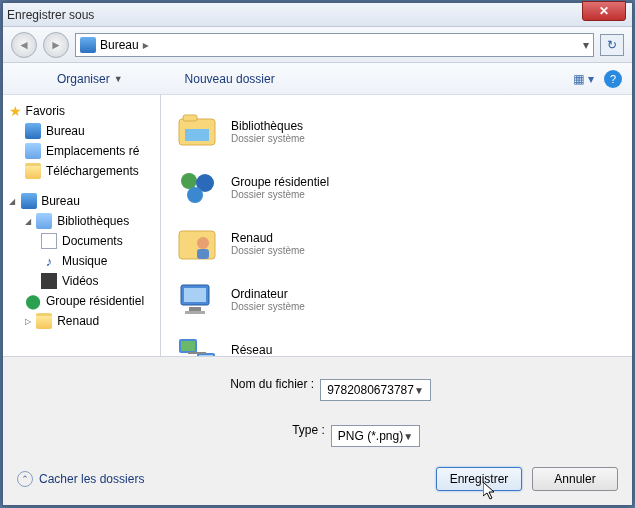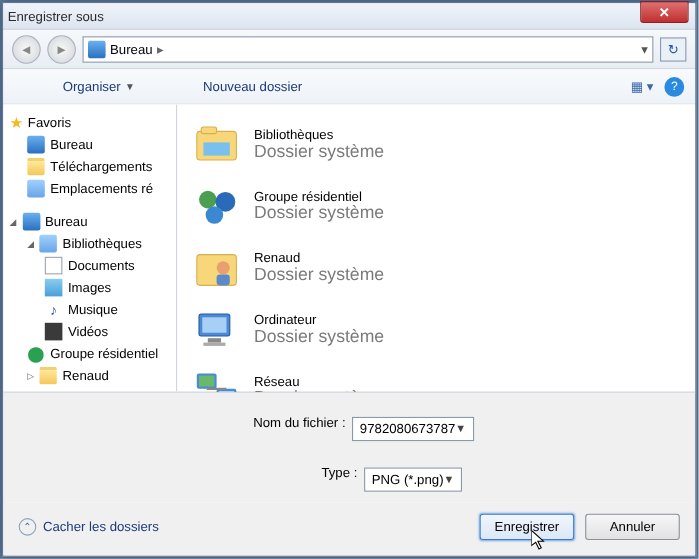--- a/index.html
+++ b/index.html
@@ -40,21 +40,21 @@
 .ico.video { background: #3a3a3a; }
 .ico.group { color: #2aa050; font-size: 14px; }
 .mainlist { flex: 1; overflow-y: scroll; padding: 8px 10px; }
 .mainlist::-webkit-scrollbar { width: 16px; }
 .mainlist::-webkit-scrollbar-track { background: #f0f0f0; border-left: 1px solid #dcdcdc; }
 .mainlist::-webkit-scrollbar-thumb { background: #c8cdd6; border: 1px solid #aab0bc; border-radius: 2px; }
 .row { display: flex; align-items: center; gap: 12px; padding: 8px 4px; }
 .bigico { width: 44px; height: 40px; display: flex; align-items: center; justify-content: center; flex-shrink: 0; }
 .bigico svg { width: 44px; height: 40px; }
 .row-txt .name { font-size: 12px; color: #000; }
-.row-txt .sub { font-size: 16px; color: #7a7a7a; }
+.row-txt .sub { font-size: 10px; color: #7a7a7a; }
 .bottom { background: #f0f0f0; border-top: 1px solid #d0d4dc; padding: 10px 14px; display: flex; flex-direction: column; gap: 12px; align-items: center; }
 .field-row { display: flex; align-items: center; gap: 6px; }
 .field-row label { width: 110px; text-align: right; }
 .field-row .combo { flex: 1; height: 22px; border: 1px solid #8a98ac; background: #fff; display: flex; align-items: center; padding: 0 6px; margin-top: 12px; }
 .field-row .combo .arrow { margin-left: auto; color: #444; font-size: 10px; }
 .footer { background: #f0f0f0; padding: 10px 14px 14px; display: flex; align-items: center; gap: 10px; }
 .footer .hide { display: flex; align-items: center; gap: 6px; color: #1a3a7a; }
 .footer .spacer { flex: 1; }
 .btn { min-width: 86px; height: 24px; background: linear-gradient(#f6f6f6, #e2e2e2); border: 1px solid #8a8f98; border-radius: 3px; display: flex; align-items: center; justify-content: center; cursor: pointer; }
 .btn.primary { border: 1px solid #3a7ac8; box-shadow: 0 0 2px #6aa5e8; background: linear-gradient(#f0f6fd, #dce8f6); }
@@ -100,45 +100,41 @@
       <div class="tree-group">
         <div class="tree-head">
           <span class="fav-star">★</span>
           <span>Favoris</span>
         </div>
         <div class="tree-item">
             <span class="ico desktop"></span>
             <span>Bureau</span>
           </div>
         <div class="tree-item">
+            <span class="ico folder-blue"></span>
+            <span>Emplacements ré</span>
+          </div>
+        <div class="tree-item">
             <span class="ico folder"></span>
             <span>Téléchargements</span>
-          </div>
-        <div class="tree-item">
-            <span class="ico folder-blue"></span>
-            <span>Emplacements ré</span>
           </div>
       </div>
       <div class="tree-group">
         <div class="tree-head collapsible">
           <span class="ico desktop"></span>
           <span>Bureau</span>
         </div>
         <div class="tree-item">
             <span style="font-size:8px;color:#666">◢</span>
             <span class="ico folder-blue"></span>
             <span>Bibliothèques</span>
           </div>
         <div class="tree-item sub">
             <span class="ico doc"></span>
             <span>Documents</span>
-          </div>
-        <div class="tree-item sub">
-            <span class="ico img"></span>
-            <span>Images</span>
           </div>
         <div class="tree-item sub">
             <span class="ico music">♪</span>
             <span>Musique</span>
           </div>
         <div class="tree-item sub">
             <span class="ico video"></span>
             <span>Vidéos</span>
           </div>
         <div class="tree-item">

